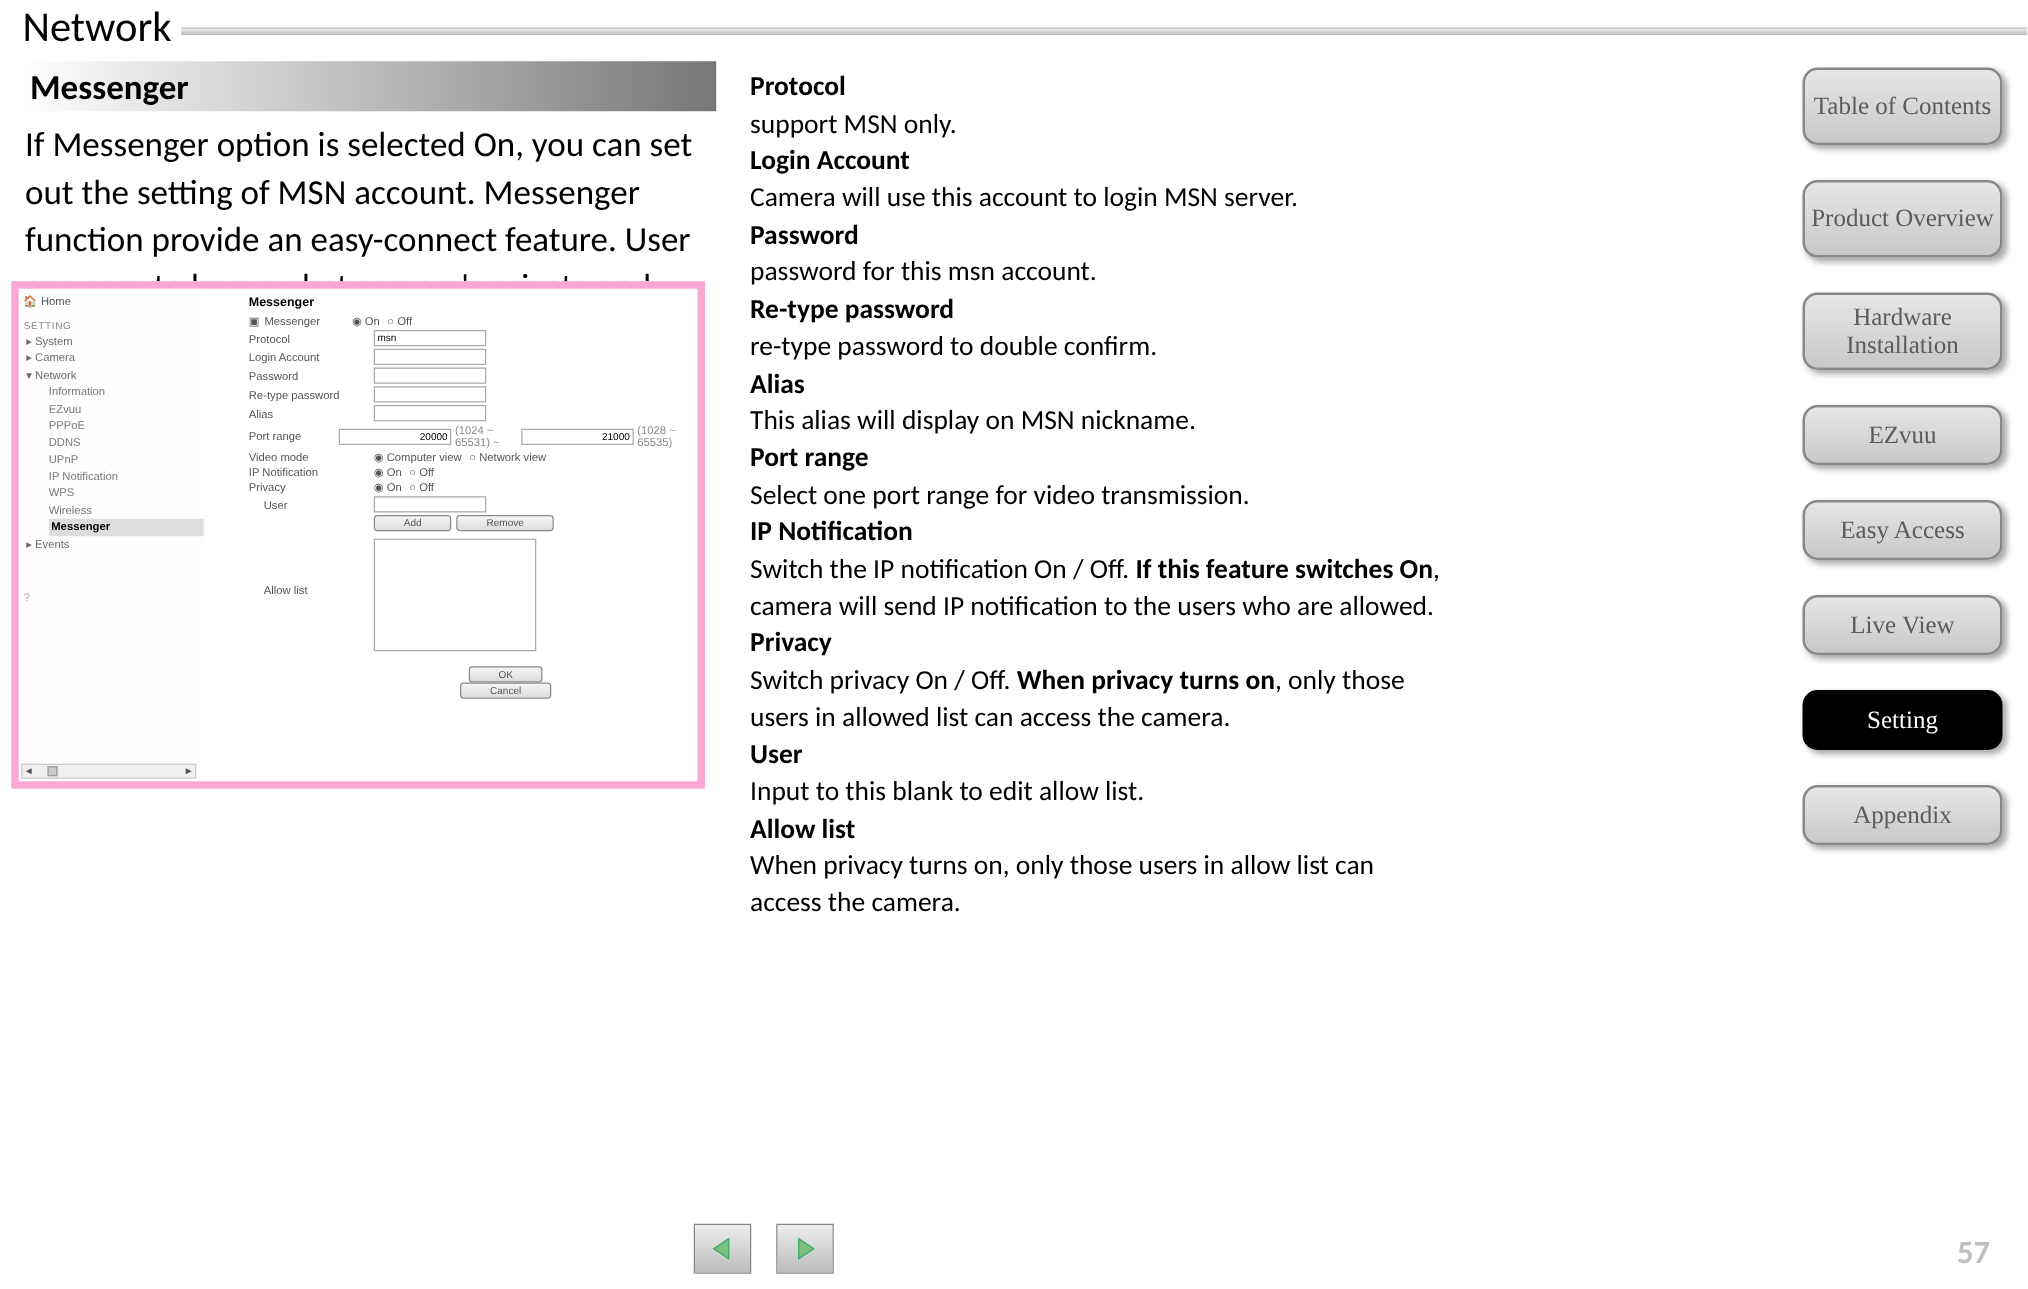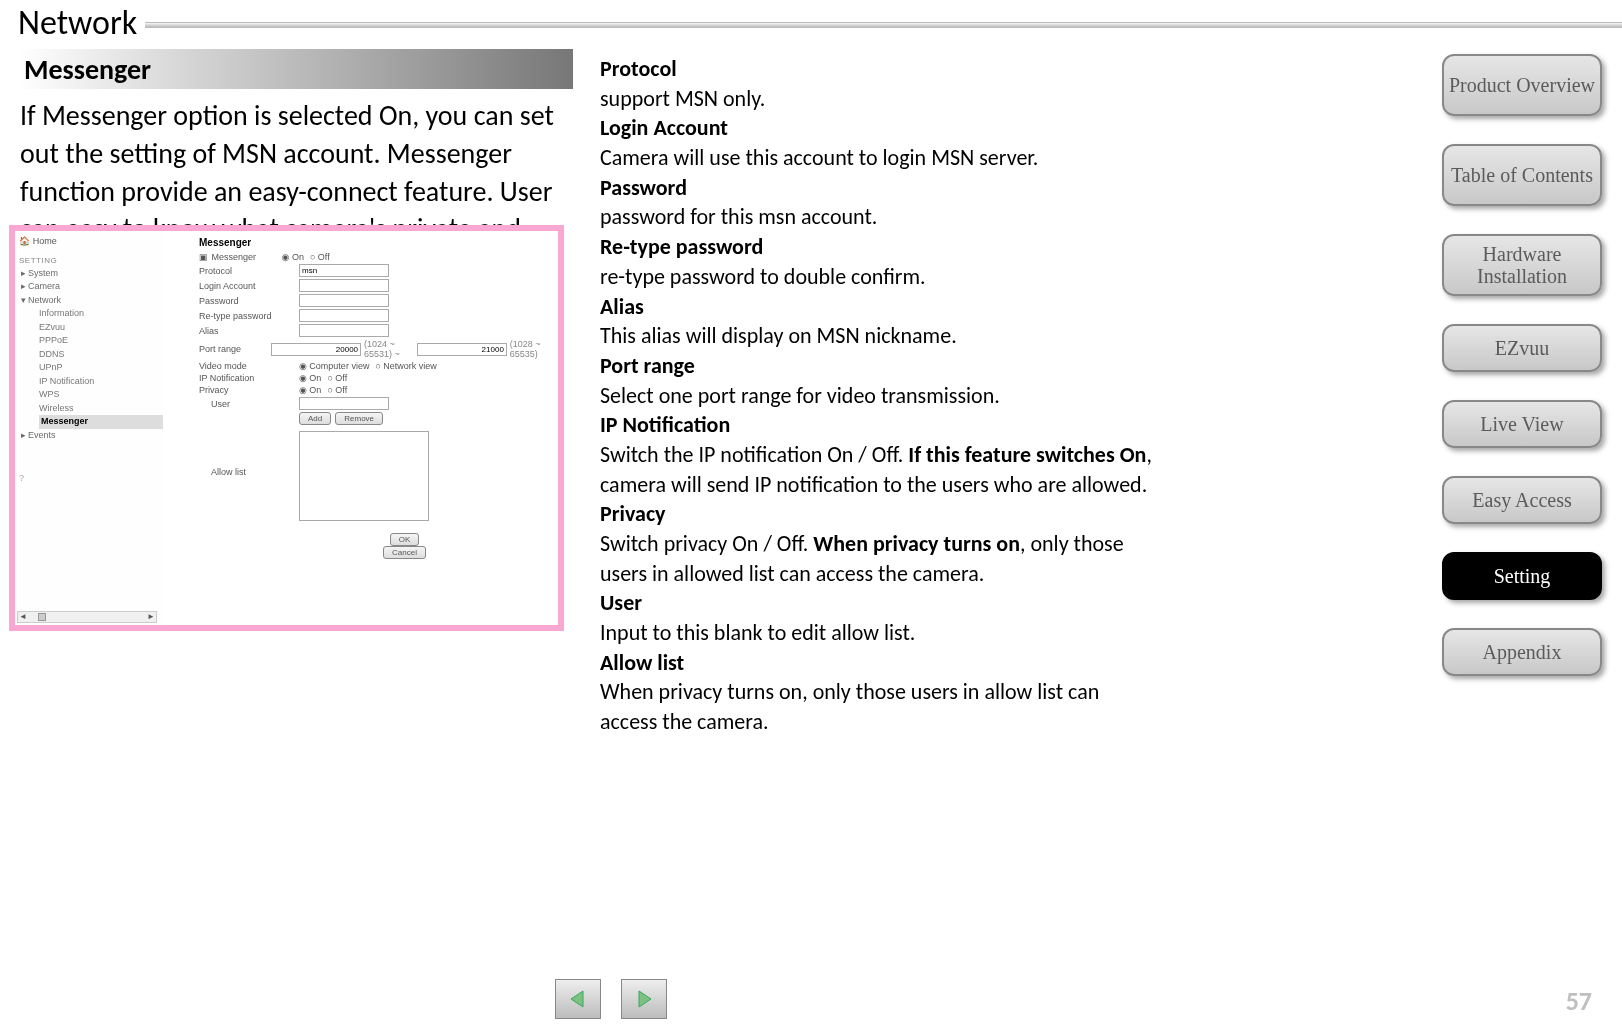--- a/index.html
+++ b/index.html
@@ -91,21 +91,21 @@
   .se-content input[type=text], .se-content input[type=password] {
     height: 13px; width: 90px; border: 1px solid #aaa; font-size: 8px; padding: 0 2px;
   }
   .se-content .mini { width: 38px; text-align: right; }
   .se-content .rad { font-size: 9px; }
   .se-content .btn {
     display: inline-block;
     background: linear-gradient(#f5f5f5,#ddd);
     border: 1px solid #888;
     border-radius: 3px;
-    padding: 1px 8px;
+    padding: 1px 23px;
     font-size: 8px;
     margin-right: 4px;
   }
   .se-content .listbox {
     border: 1px solid #aaa;
     width: 130px;
     height: 90px;
     margin-top: 4px;
     background: #fff;
   }
@@ -318,26 +318,26 @@
   <span><span>Switch the IP notification On / Off. </span><b>If this feature switches On</b><span>, camera will send IP notification to the users who are allowed.</span></span>
   <span class="h">Privacy</span>
   <span><span>Switch privacy On / Off. </span><b>When privacy turns on</b><span>, only those users in allowed list can access the camera.</span></span>
   <span class="h">User</span>
   <span>Input to this blank to edit allow list.</span>
   <span class="h">Allow list</span>
   <span>When privacy turns on, only those users in allow list can access the camera.</span>
 </div>
 
 <div class="nav-panel">
+  <div class="nav-btn">Table of Contents</div>
   <div class="nav-btn">Product Overview</div>
-  <div class="nav-btn">Table of Contents</div>
   <div class="nav-btn">Hardware Installation</div>
   <div class="nav-btn short">EZvuu</div>
+  <div class="nav-btn short">Easy Access</div>
   <div class="nav-btn short">Live View</div>
-  <div class="nav-btn short">Easy Access</div>
   <div class="nav-btn short active">Setting</div>
   <div class="nav-btn short">Appendix</div>
 </div>
 
 <div class="pager">
   <div class="pbtn">
     <svg viewBox="0 0 20 20">
         <polygon points="15,2 15,18 3,10" fill="#7fbf7f" stroke="#3a6" stroke-width="1"></polygon>
       </svg>
   </div>

